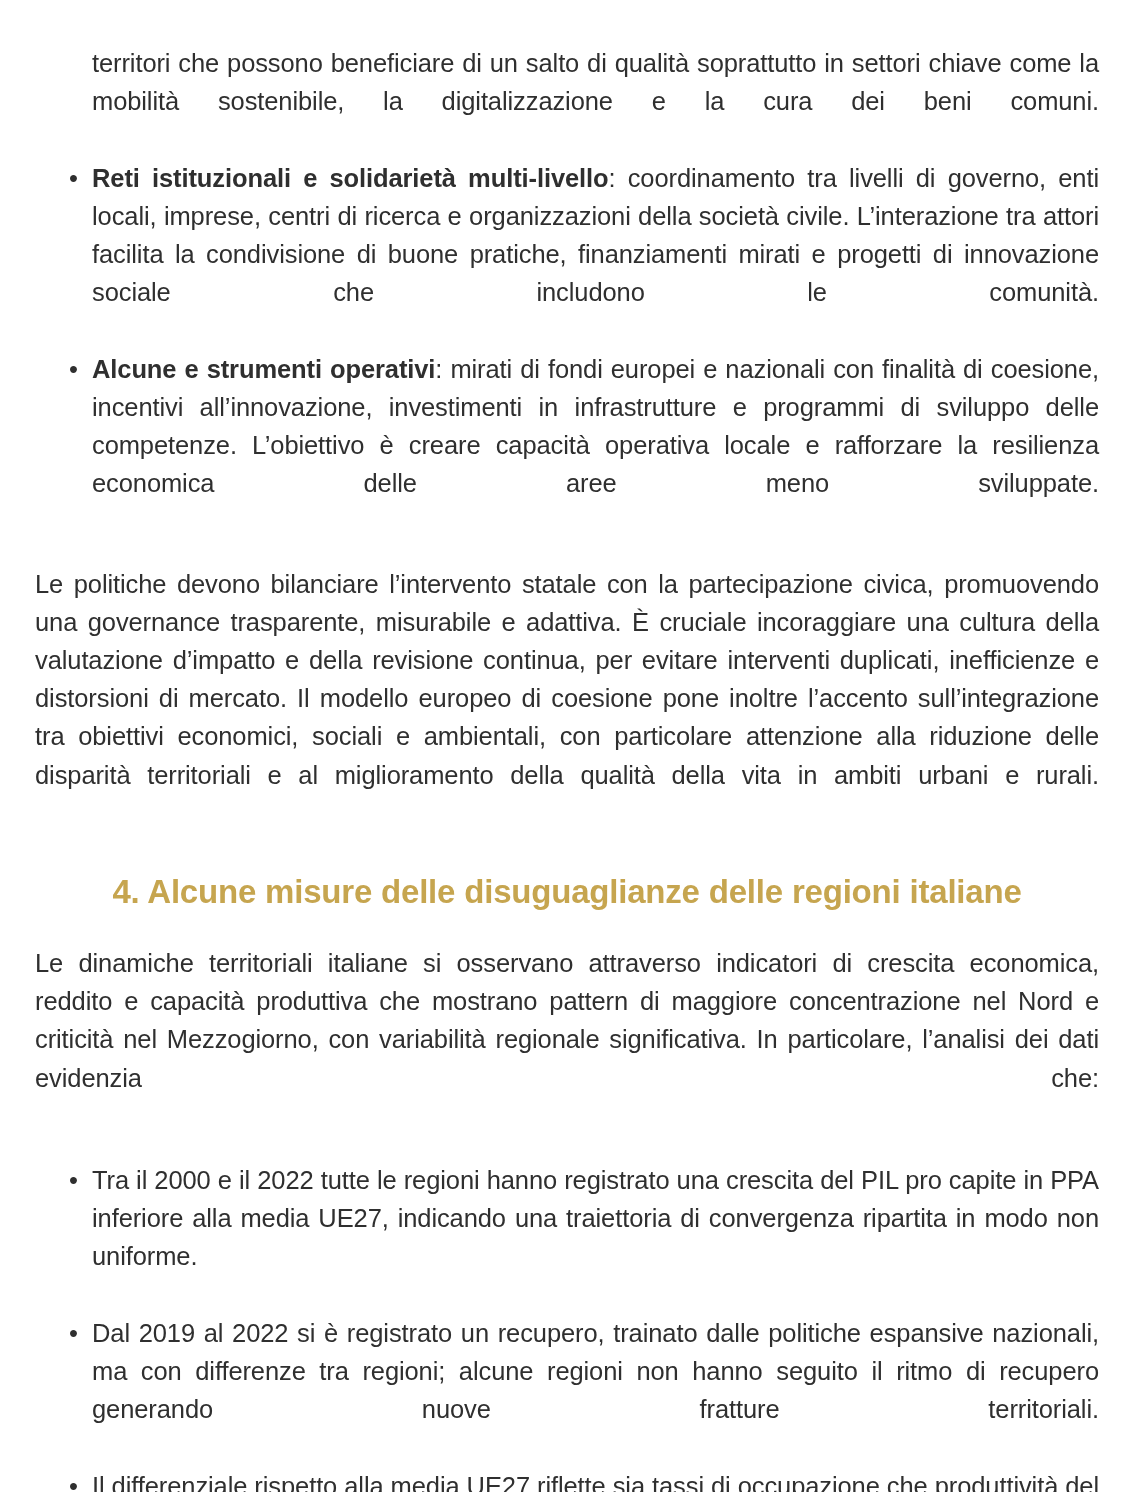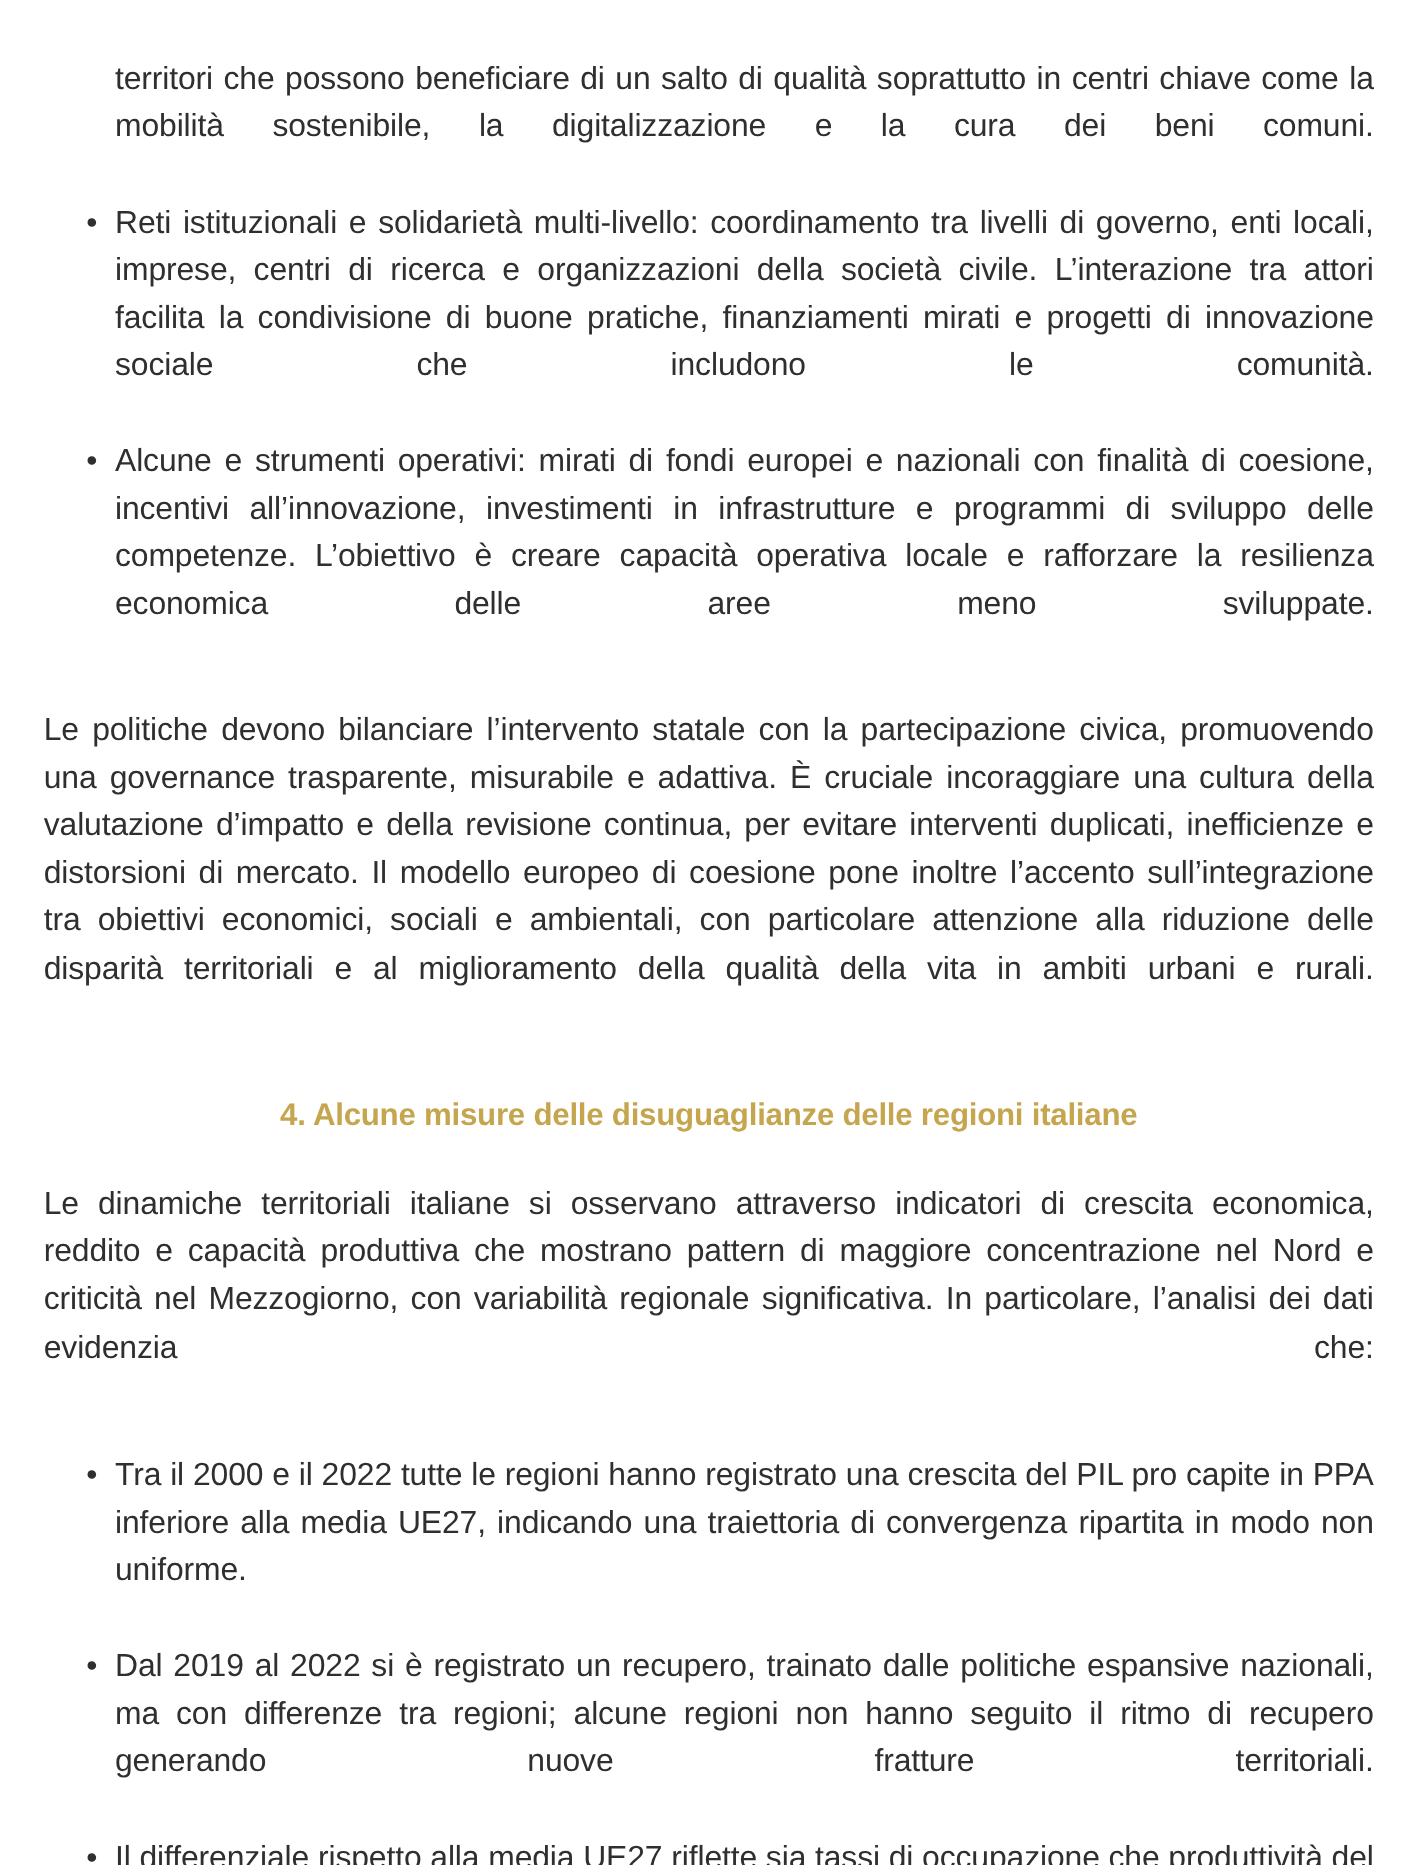--- a/index.html
+++ b/index.html
@@ -64,53 +64,53 @@
   ul.bullets > li .bullet-marker {
     position: absolute;
     left: 34px;
     top: 0;
     width: 14px;
     line-height: 38.2px;
     font-size: 25.5px;
     color: #2f2f2f;
   }
   ul.bullets > li .li-lead {
-    font-weight: 400;
+    font-weight: 700;
   }
   
   ul.bullets > li::after,
   p.body-text::after {
     content: "";
     display: inline-block;
     width: 100%;
   }
 
   
   h2.section-heading {
     margin: 0;
     padding: 0;
     text-align: center;
-    font-size: 25px;
+    font-size: 33px;
     line-height: 40px;
     font-weight: 700;
     color: #c6a54f;
     letter-spacing: -0.2px;
   }
   .gap-before-heading { height: 40px; }
   .gap-after-heading  { height: 32px; }
   .gap-before-list    { height: 26px; }
   .gap-para           { height: 24px; }
 </style>
 </head>
 <body>
 
 <div class="page">
   <div class="content">
 
-    <p class="body-text first-para">territori che possono beneficiare di un salto di qualità soprattutto in centri chiave come la mobilità sostenibile, la digitalizzazione e la cura dei beni comuni.</p>
+    <p class="body-text first-para">territori che possono beneficiare di un salto di qualità soprattutto in settori chiave come la mobilità sostenibile, la digitalizzazione e la cura dei beni comuni.</p>
 
     <ul class="bullets">
       <li>
         <span class="bullet-marker">•</span><span class="li-lead">Reti istituzionali e solidarietà multi-livello</span><span>: coordinamento tra livelli di governo, enti locali, imprese, centri di ricerca e organizzazioni della società civile. L’interazione tra attori facilita la condivisione di buone pratiche, finanziamenti mirati e progetti di innovazione sociale che includono le comunità.</span>
       </li>
       <li>
         <span class="bullet-marker">•</span><span class="li-lead">Alcune e strumenti operativi</span><span>: mirati di fondi europei e nazionali con finalità di coesione, incentivi all’innovazione, investimenti in infrastrutture e programmi di sviluppo delle competenze. L’obiettivo è creare capacità operativa locale e rafforzare la resilienza economica delle aree meno sviluppate.</span>
       </li>
     </ul>
 

